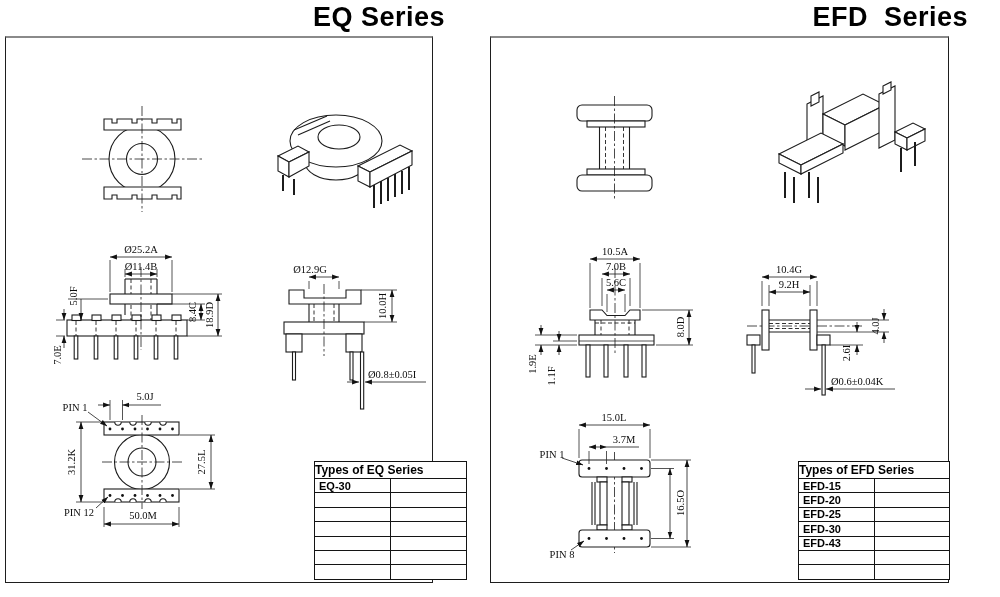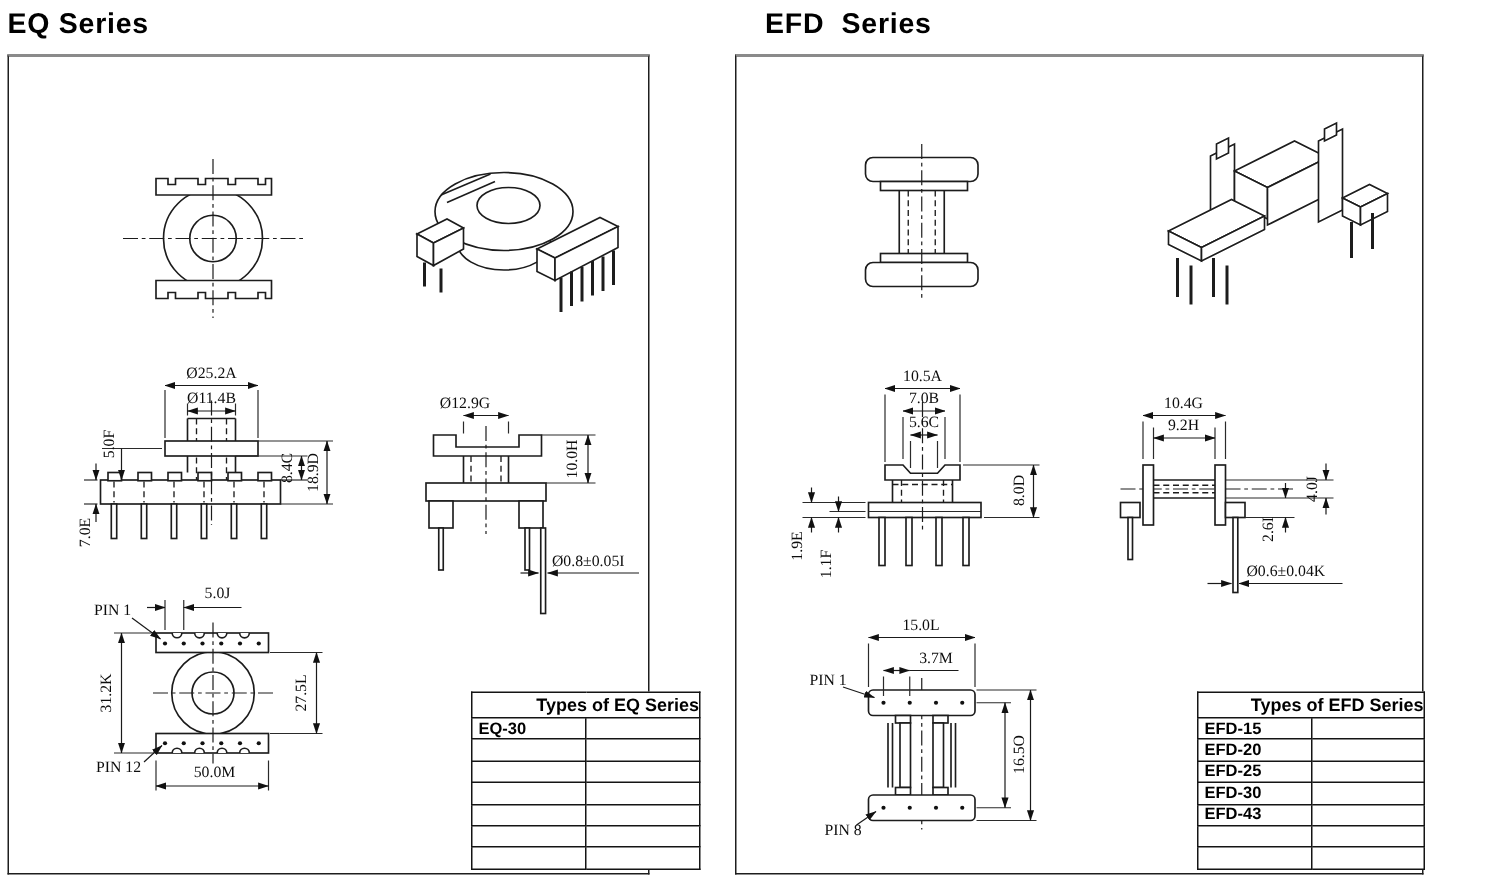--- a/index.html
+++ b/index.html
@@ -1,35 +1,35 @@
 <!DOCTYPE html>
 <html><head>
 <meta charset="utf-8">
 <style>
   html,body{margin:0;padding:0;background:#fff}
   .canvas{position:relative;width:1000px;height:597px;background:#fff;overflow:hidden;font-family:"Liberation Sans",sans-serif}
-  .sheet-title{position:absolute;top:0;height:34px;line-height:34px;text-align:left;
-    font-family:"Liberation Sans",sans-serif;font-weight:bold;font-size:19px;color:#000;white-space:pre;letter-spacing:.5px}
+  .sheet-title{position:absolute;top:0;height:34px;line-height:34px;text-align:right;
+    font-family:"Liberation Sans",sans-serif;font-weight:bold;font-size:27px;color:#000;white-space:pre;letter-spacing:.5px}
   .panel{position:absolute;top:36px;height:547px;background:#fff;box-sizing:border-box;
     border:1px solid #1e1e1e;border-top:2px solid #8a8a8a}
   svg.draw{position:absolute;left:0;top:0}
   .ln{stroke:#1c1c1c;stroke-width:1.1;fill:none}
   .fw{stroke:#1c1c1c;stroke-width:1.1;fill:#fff}
   .thn{stroke:#2a2a2a;stroke-width:.8;fill:none}
   .dim{stroke:#1a1a1a;stroke-width:.8;fill:none}
   .dsh{stroke:#1c1c1c;stroke-width:.9;fill:none;stroke-dasharray:4 2.5}
   .cl{stroke:#1c1c1c;stroke-width:.8;fill:none;stroke-dasharray:10 2.5 2.5 2.5}
   .pin2{stroke:#1c1c1c;stroke-width:2;fill:none}
   .dot{fill:#111;stroke:none}
   .dl{position:absolute;font-family:"Liberation Serif",serif;font-size:10.5px;color:#0d0d0d;
     white-space:pre;line-height:1;transform:translate(-50%,-50%)}
   .dl.rot{transform:translate(-50%,-50%) rotate(-90deg)}
   .dl.ax{transform:none}
   .types-table{position:absolute;border-collapse:collapse;table-layout:fixed;background:#fff}
-  .types-table th{border:1.6px solid #141414;font:bold 12px "Liberation Sans",sans-serif;height:16px;text-align:right;padding:0}
+  .types-table th{border:1.6px solid #141414;font:bold 12px "Liberation Sans",sans-serif;height:16px;text-align:left;padding:0}
   .types-table td{border:1.4px solid #141414;font:bold 11px "Liberation Sans",sans-serif;height:13.4px;padding:0 0 0 4px;vertical-align:middle}
 </style>
 </head>
 <body>
 
 <div class="canvas">
 
   <div class="sheet-title" style="left:5px;width:440px">EQ Series</div>
   <div class="sheet-title" style="left:510px;width:458px">EFD  Series</div>
 

